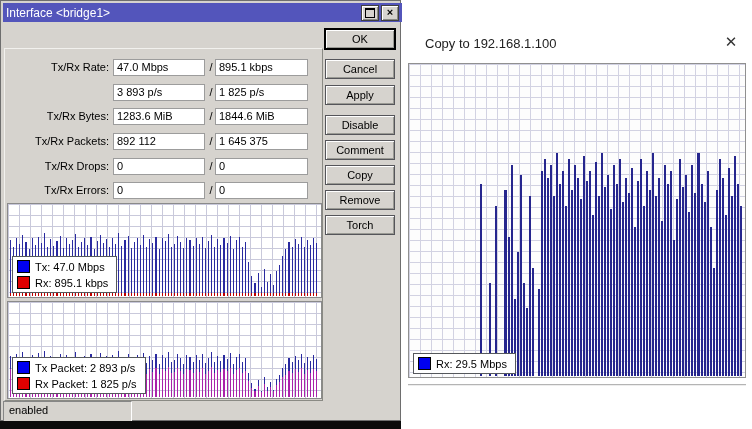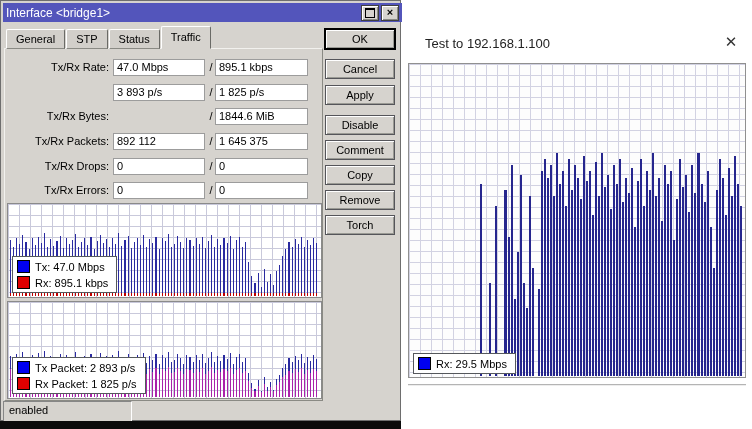--- a/index.html
+++ b/index.html
@@ -78,41 +78,36 @@
     <div class="titlebar">
       <span class="title-text">Interface &lt;bridge1&gt;</span>
       <span class="tb-btn">
         <span class="max-glyph"></span>
       </span>
       <span class="tb-btn">
         <span>×</span>
       </span>
     </div>
 
-    <div class="tabs">
-      <span class="tab">General</span>
-      <span class="tab">STP</span>
-      <span class="tab">Status</span>
-      <span class="tab active">Traffic</span>
-    </div>
     <div class="tabpage"></div>
 
     <div class="frow" style="top:58px">
       <span class="flabel">Tx/Rx Rate:</span>
       <span class="fbox">47.0 Mbps</span>
       <span class="fslash">/</span>
       <span class="fbox rx">895.1 kbps</span>
     </div>
     <div class="frow" style="top:83px">
       <span class="fbox">3 893 p/s</span>
       <span class="fslash">/</span>
       <span class="fbox rx">1 825 p/s</span>
     </div>
     <div class="frow" style="top:107px">
       <span class="flabel">Tx/Rx Bytes:</span>
+      <span class="fbox">1283.6 MiB</span>
       <span class="fslash">/</span>
       <span class="fbox rx">1844.6 MiB</span>
     </div>
     <div class="frow" style="top:132px">
       <span class="flabel">Tx/Rx Packets:</span>
       <span class="fbox">892 112</span>
       <span class="fslash">/</span>
       <span class="fbox rx">1 645 375</span>
     </div>
     <div class="frow" style="top:157px">
@@ -569,21 +564,21 @@
           <span>Rx Packet: 1 825 p/s</span>
         </div>
       </div>
     </div>
 
     <div class="status" id="st1">enabled</div>
   </div>
   <div class="win-strip"></div>
 
   <div class="win-bt">
-    <div class="bt-title">Test to 192.168.1.100</div>
+    <div class="bt-title">Copy to 192.168.1.100</div>
     <div class="bt-close">
       <span>✕</span>
     </div>
     <div class="bt-graph">
       <div class="bar-layer">
           <div class="bar" style="height: 0%; background: rgb(38, 38, 142);"></div>
           <div class="bar" style="height: 0%; background: rgb(38, 38, 142);"></div>
           <div class="bar" style="height: 0%; background: rgb(38, 38, 142);"></div>
           <div class="bar" style="height: 0%; background: rgb(38, 38, 142);"></div>
           <div class="bar" style="height: 0%; background: rgb(38, 38, 142);"></div>

